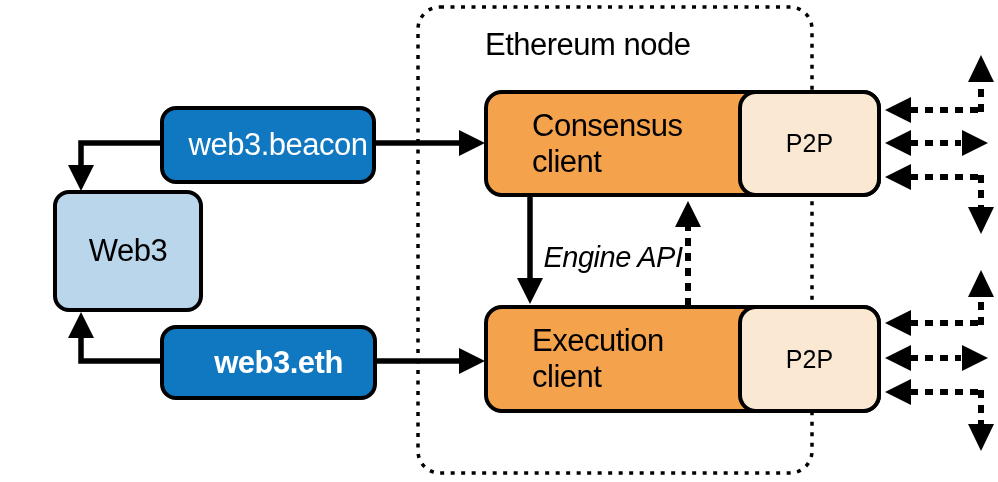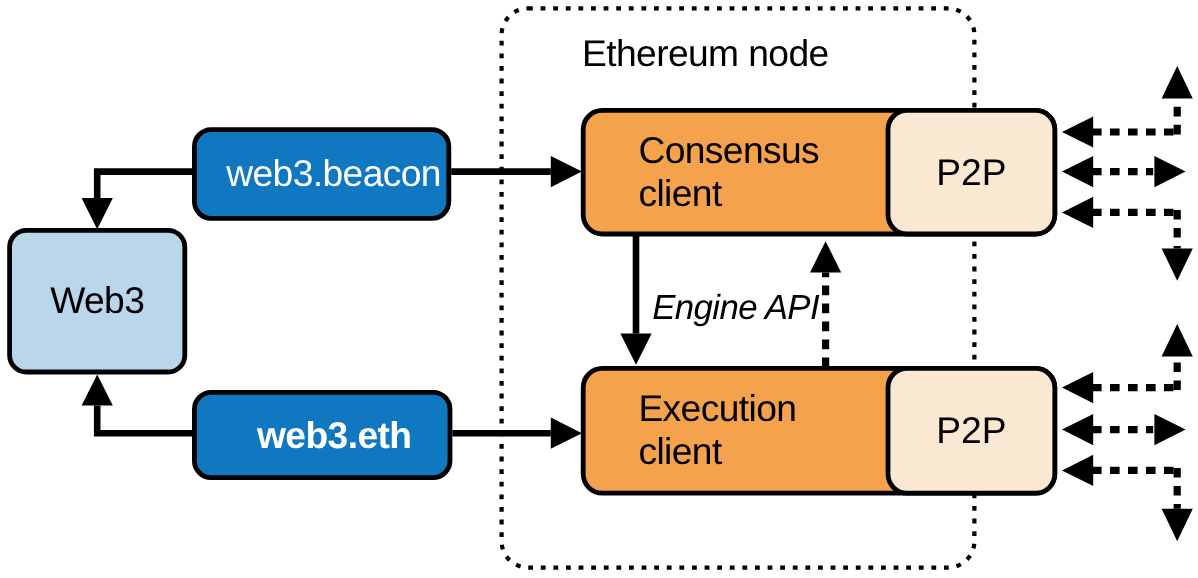--- a/index.html
+++ b/index.html
@@ -42,20 +42,21 @@
     padding-left: 20px;
   }
   .box.lightblue {
     background: var(--light_blue, #B9D6EB);
     color: #000000;
     border-radius: 16px;
     font-size: 31px;
     text-align: center;
     line-height: 1.25;
     flex-direction: column;
+    margin-left: 47px;
   }
   .client-box {
     position: absolute;
     box-sizing: border-box;
     border: 4px solid var(--line, #000);
     border-radius: 18px;
     background: var(--orange, #F5A24D);
     display: flex;
     align-items: stretch;
   }
@@ -72,21 +73,21 @@
   .p2p-box {
     box-sizing: border-box;
     width: 143px;
     margin: -4px -4px -4px 0;
     border: 4px solid var(--line, #000);
     border-radius: 18px;
     background: var(--cream, #FBE8D3);
     display: flex;
     align-items: center;
     justify-content: center;
-    font-size: 31px;
+    font-size: 25px;
     color: #000;
   }
   .diagram-title {
     position: absolute;
     left: 485px; top: 27px; width: 260px;
     text-align: left;
     font-size: 31px;
     font-weight: normal;
     color: #000;
     letter-spacing: -0.5px;

